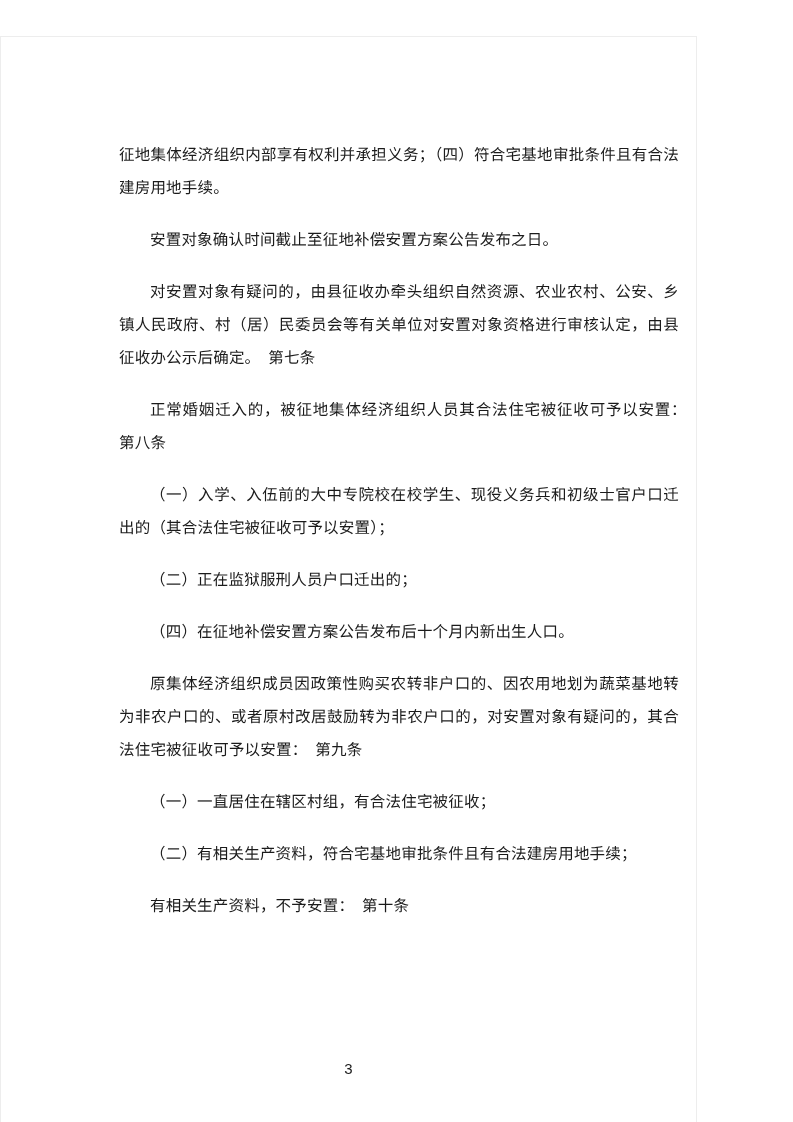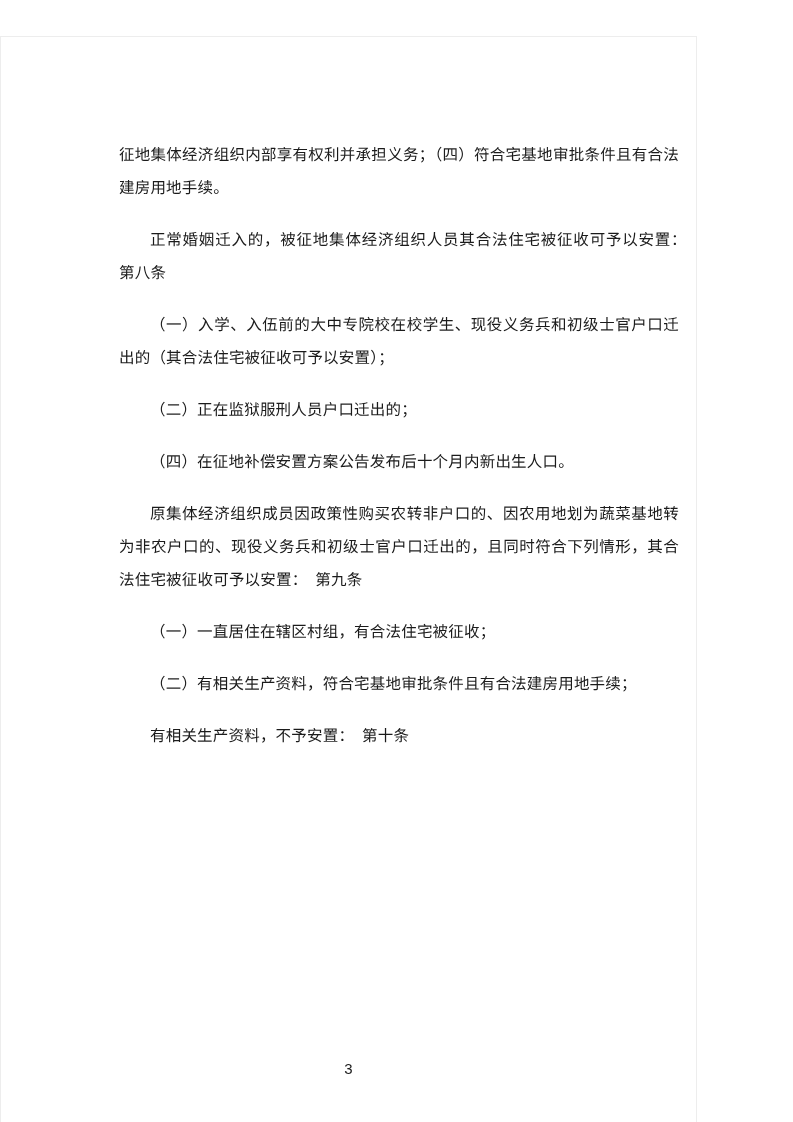--- a/index.html
+++ b/index.html
@@ -51,25 +51,27 @@
     line-height: 20px;
     color: #1b1b1b;
   }
 </style>
 </head>
 <body>
 
 <div class="page">
   <div class="content">
     <p class="para no-indent">征地集体经济组织内部享有权利并承担义务；（四）符合宅基地审批条件且有合法建房用地手续。</p>
+    <p class="para">安置对象确认时间截止至征地补偿安置方案公告发布之日。</p>
+    <p class="para">对安置对象有疑问的，由县征收办牵头组织自然资源、农业农村、公安、乡镇人民政府、村（居）民委员会等有关单位对安置对象资格进行审核认定，由县征收办公示后确定。　第七条</p>
     <p class="para">正常婚姻迁入的，被征地集体经济组织人员其合法住宅被征收可予以安置：　第八条</p>
     <p class="para">（一）入学、入伍前的大中专院校在校学生、现役义务兵和初级士官户口迁出的（其合法住宅被征收可予以安置）；</p>
     <p class="para">（二）正在监狱服刑人员户口迁出的；</p>
     <p class="para">（四）在征地补偿安置方案公告发布后十个月内新出生人口。</p>
-    <p class="para">原集体经济组织成员因政策性购买农转非户口的、因农用地划为蔬菜基地转为非农户口的、现役义务兵和初级士官户口迁出的，且同时符合下列情形，其合法住宅被征收可予以安置：　第九条</p>
+    <p class="para">原集体经济组织成员因政策性购买农转非户口的、因农用地划为蔬菜基地转为非农户口的、或者原村改居鼓励转为非农户口的，对安置对象有疑问的，其合法住宅被征收可予以安置：　第九条</p>
     <p class="para">（一）一直居住在辖区村组，有合法住宅被征收；</p>
     <p class="para">（二）有相关生产资料，符合宅基地审批条件且有合法建房用地手续；</p>
     <p class="para">有相关生产资料，不予安置：　第十条</p>
   </div>
   <div class="footer">
     <span class="page-number">3</span>
   </div>
 </div>
 
 </body></html>

